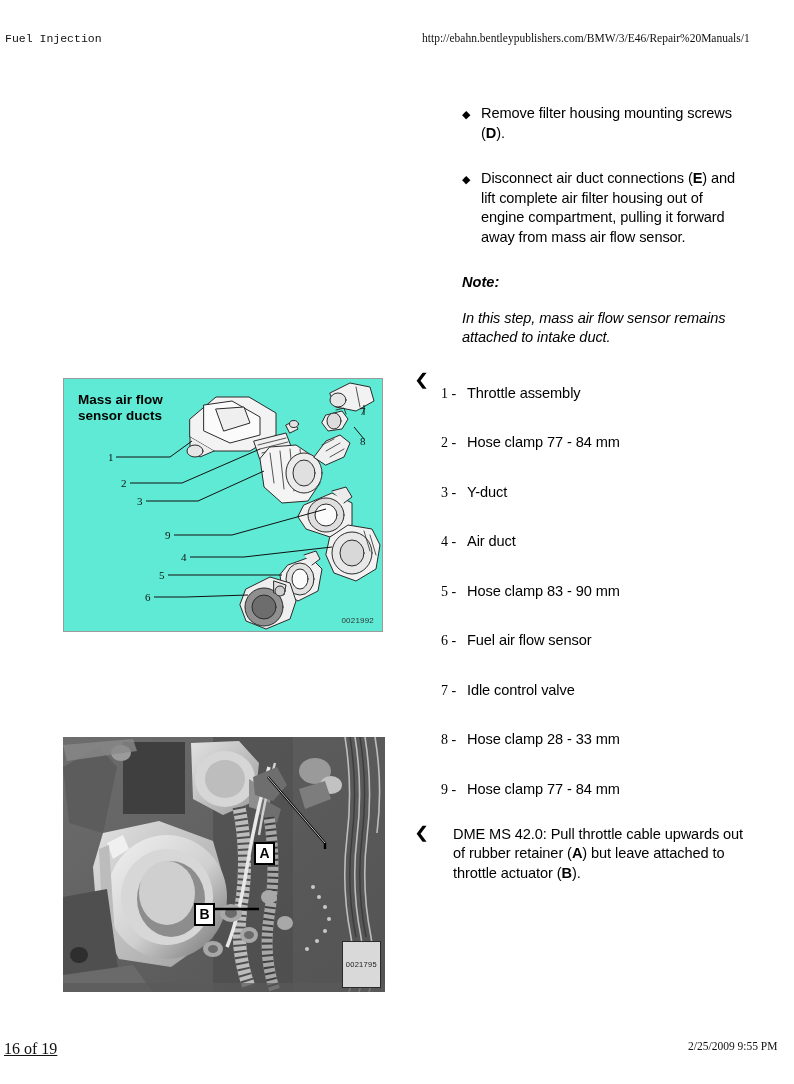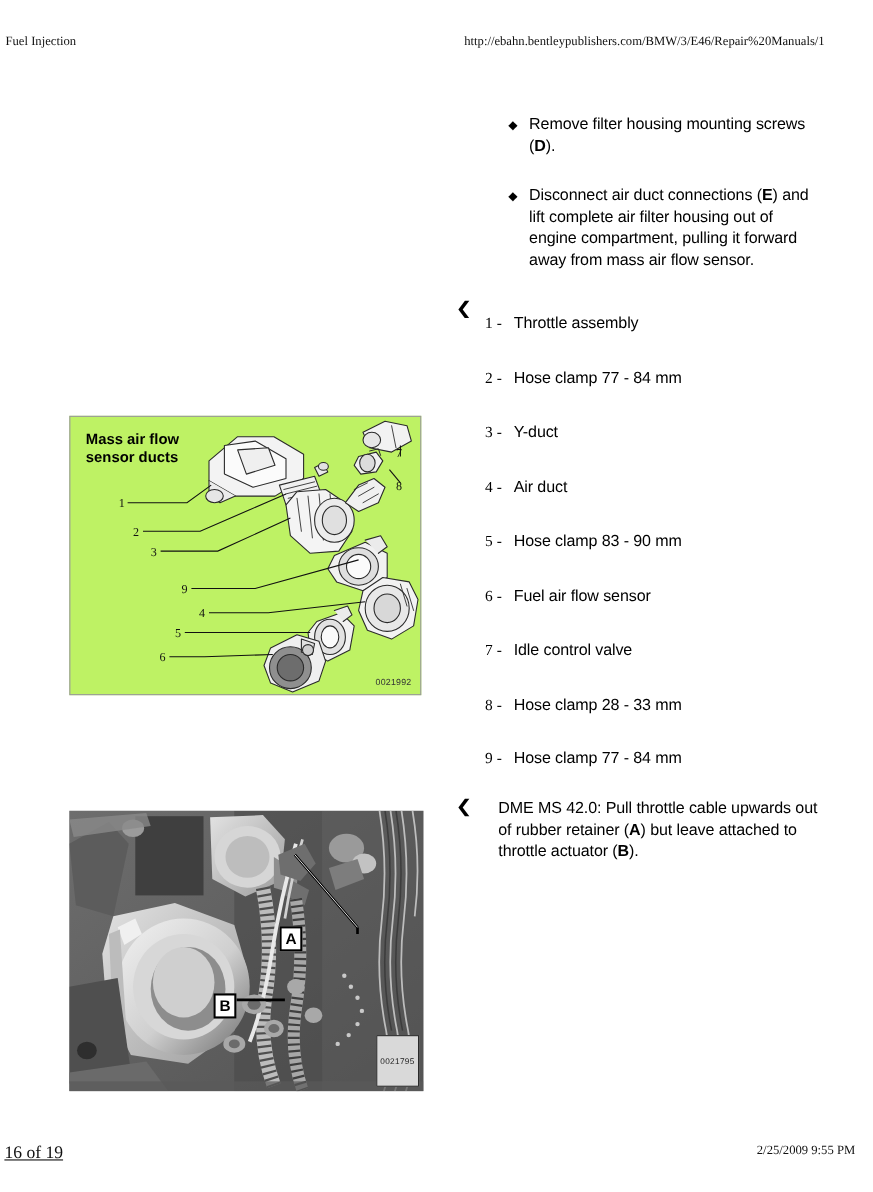--- a/index.html
+++ b/index.html
@@ -21,21 +21,21 @@
     position: absolute;
     top: 32px;
     left: 0;
     width: 794px;
     height: 20px;
   }
   #header-left {
     position: absolute;
     left: 5px;
     top: 0;
-    font-family: Liberation Serif, serif;
+    font-family: Liberation Mono, monospace;
     font-size: 11.5px;
     color: #111;
     white-space: nowrap;
   }
   #header-right {
     position: absolute;
     left: 422px;
     top: 0;
     font-family: "Liberation Serif", serif;
     font-size: 11.5px;
@@ -161,21 +161,21 @@
   }
 
   
   #figure-diagram {
     position: absolute;
     left: 63px;
     top: 378px;
     width: 320px;
     height: 254px;
     border: 1px solid #9a9a9a;
-    background: #bef264;
+    background: #5eead4;
     box-sizing: border-box;
     overflow: hidden;
     padding-left: 23px;
   }
   #diagram-title {
     position: absolute;
     left: 14px;
     top: 13px;
     font-size: 13.5px;
     font-weight: bold;
@@ -455,20 +455,24 @@
   <div class="bullet-item">
     <span class="bullet-marker">◆</span>
     <span class="bullet-text">Remove filter housing mounting screws (<b>D</b>).</span>
   </div>
 
   <div class="bullet-item">
     <span class="bullet-marker">◆</span>
     <span class="bullet-text">Disconnect air duct connections (<b>E</b>) and lift complete air filter housing out of engine compartment, pulling it forward away from mass air flow sensor.</span>
   </div>
 
+  <div class="note-block">
+    <div class="note-title">Note:</div>
+    <div class="note-body">In this step, mass air flow sensor remains attached to intake duct.</div>
+  </div>
 
   <div class="step-block">
     <span class="step-marker">❮</span>
   </div>
 
   <div class="parts-list">
     <div class="part-row">
       <span class="part-num">1 -</span>
       <span class="part-label">Throttle assembly</span>
     </div>

